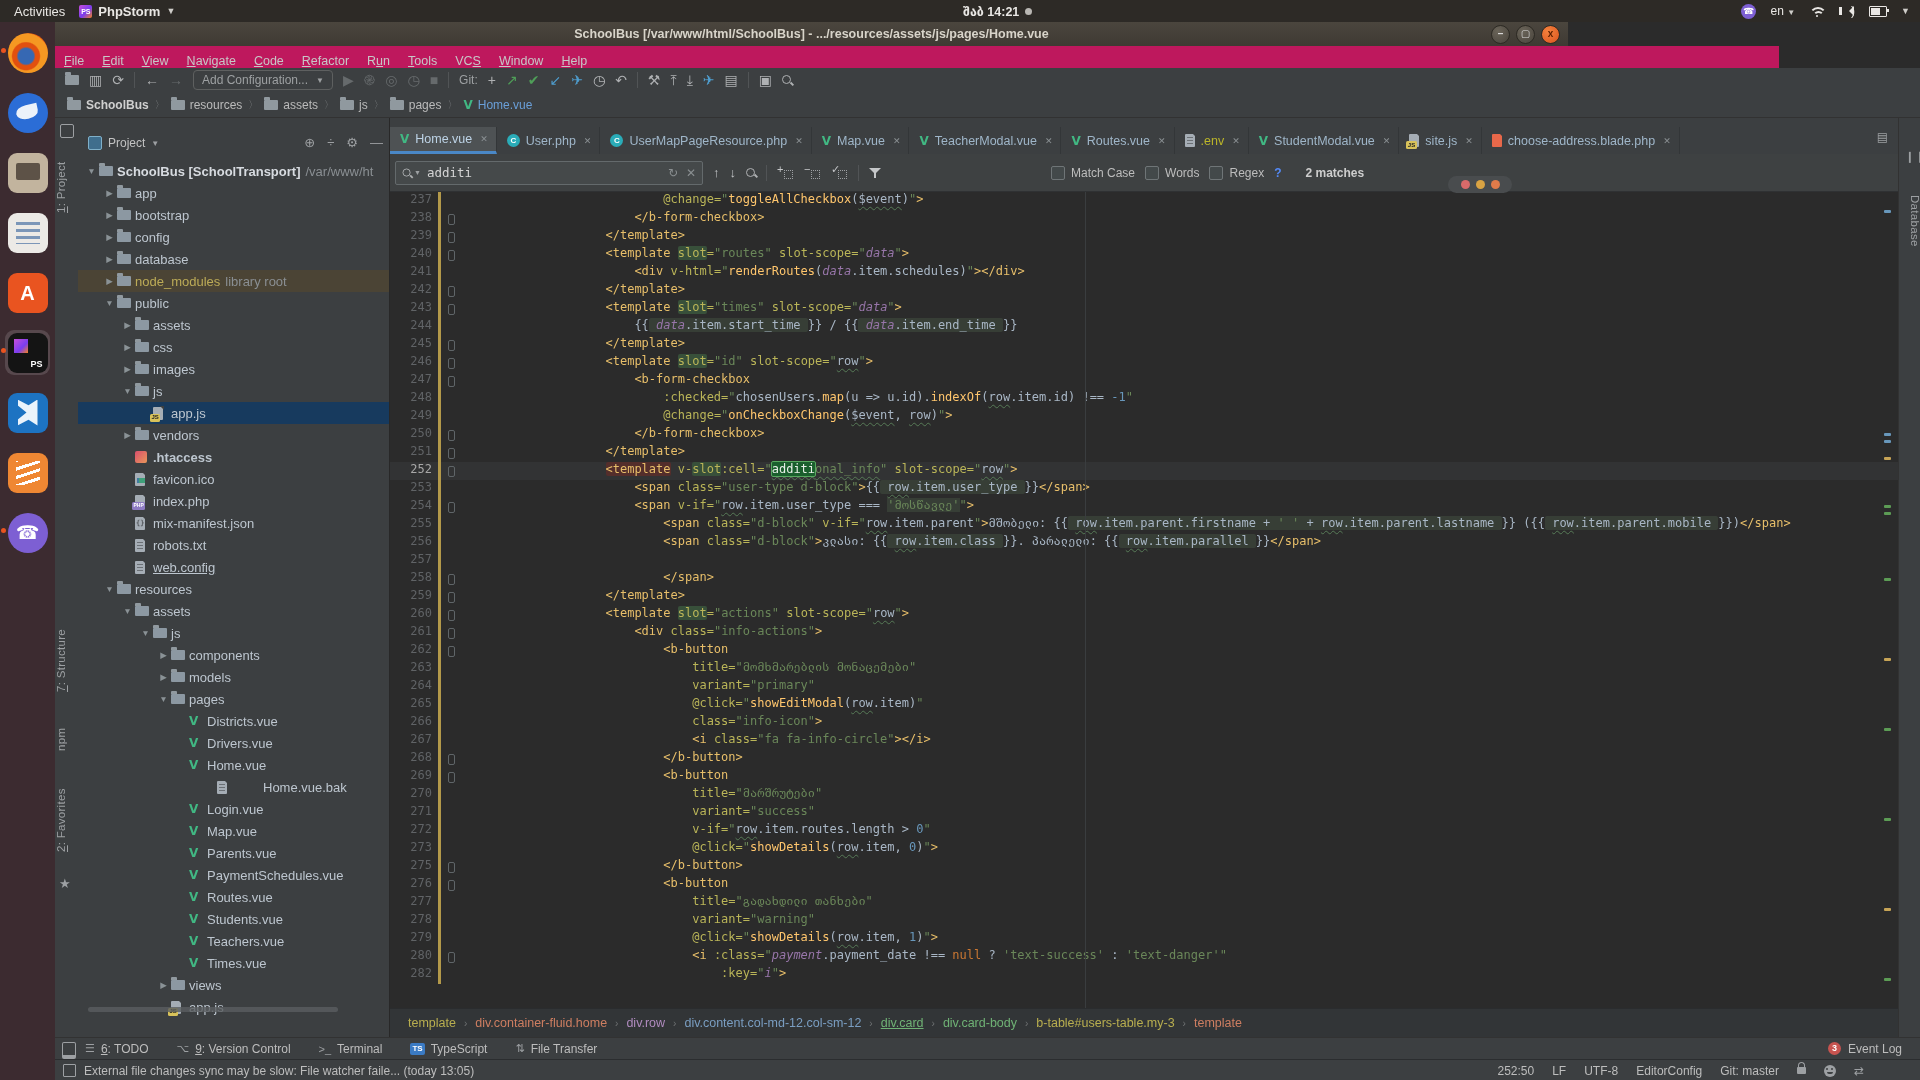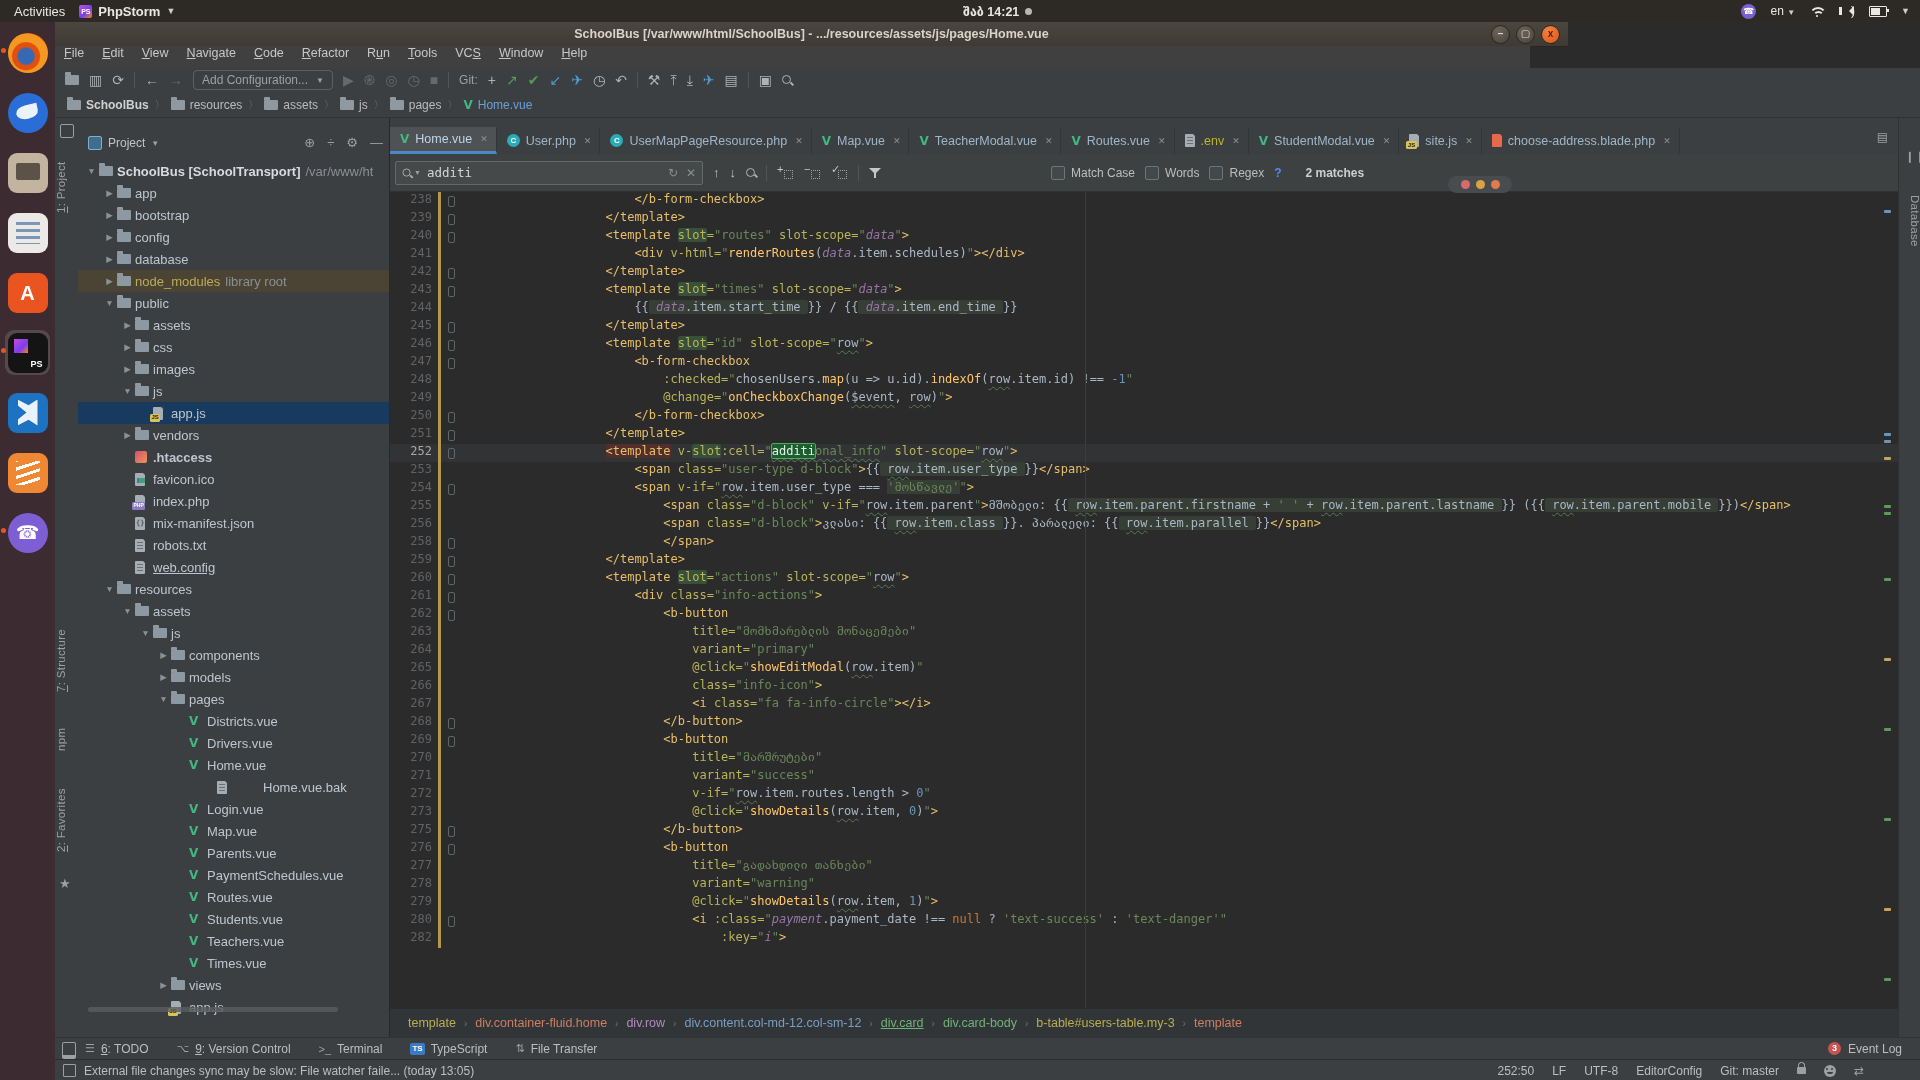--- a/index.html
+++ b/index.html
@@ -56,21 +56,21 @@
       background:repeating-linear-gradient(-18deg,transparent 0 5px,#fff 5px 8px)}
   .dk-viber{border-radius:50%;background:#7d5fd3;color:#fff;font-size:19px;text-align:center;line-height:40px}
 
   
   #titlebar{left:55px;top:22px;width:1513px;height:24px;background:linear-gradient(#4b463e,#3f3a33);border-bottom:1px solid #29261f;
             display:flex;align-items:center;justify-content:center;color:#d8d4ca;font-weight:bold;font-size:12.5px}
   #winbtns{position:absolute;right:8px;top:3px;display:flex;gap:6px}
   .wb{width:17px;height:17px;border-radius:50%;background:radial-gradient(circle at 35% 30%,#6a6459,#49443c);border:1px solid #2c2923;
       color:#ddd;font-size:10px;line-height:16px;text-align:center}
   .wb.close{background:radial-gradient(circle at 35% 30%,#f5823e,#d9541e);color:#5c1f00;font-weight:bold}
-  #menubar{left:55px;top:46px;width:1475px;height:22px;background:#404040;display:flex;align-items:flex-start;color:#c7c7c7}
+  #menubar{left:55px;top:46px;width:1724px;height:22px;background:#be185d;display:flex;align-items:flex-end;color:#c7c7c7}
   .mitem{padding:0 9px;font-size:12.5px}
   .mitem u{text-decoration:underline}
   #toolbar{left:55px;top:68px;width:1865px;height:24px;background:#3c3f41;display:flex;align-items:center;gap:10px;padding-left:10px;box-sizing:border-box}
   .tbi{color:#afb1b3;font-size:14px;line-height:14px}
   .tbi.green{color:#4f9e58}.tbi.blue{color:#4f9ecf}.tbi.dis{color:#666a6c}
   .tbsep{width:1px;height:16px;background:#515456}
   #runconfig{border:1px solid #5e6060;border-radius:4px;color:#9da0a2;padding:2px 8px;display:flex;gap:8px;align-items:center;font-size:12px}
   .folderico{position:relative;width:14px;height:10px;background:#90999f;border-radius:1px;display:inline-block}
   .folderico::before{content:"";position:absolute;top:-3px;left:0;width:6px;height:3px;background:#90999f;border-radius:1px 1px 0 0}
   .magico{position:relative;width:10px;height:10px;display:inline-block}
@@ -762,20 +762,26 @@
       <span class="chk">
           <span class="box"></span>
           <span>Regex</span>
         </span>
       <span id="qhelp">?</span>
       <span id="smatches">2 matches</span>
     </div>
 
     <div id="codearea">
         <div class="cl">
+          <span class="g-num">237</span>
+          <span class="g-bar"></span>
+          <span class="g-fold"></span>
+          <span class="code">                            <span class="tk-attr">@change</span><span class="tk-attr">=</span><span class="tk-str">"</span><span class="tk-plain"><span class="tk-func">toggleAllCheckbox</span>(<span class="tk-wavy">$event</span>)</span><span class="tk-str">"</span><span class="tk-tag">&gt;</span></span>
+        </div>
+        <div class="cl">
           <span class="g-num">238</span>
           <span class="g-bar"></span>
           <span class="g-fold">
             <i></i>
           </span>
           <span class="code"><span class="tk-plain">                        </span><span class="tk-tag">&lt;/b-form-checkbox</span><span class="tk-tag">&gt;</span></span>
         </div>
         <div class="cl">
           <span class="g-num">239</span>
           <span class="g-bar"></span>
@@ -898,20 +904,26 @@
           <span class="g-num">255</span>
           <span class="g-bar"></span>
           <span class="g-fold"></span>
           <span class="code"><span class="tk-plain">                            </span><span class="tk-tag">&lt;span</span> <span class="tk-attr">class</span><span class="tk-attr">=</span><span class="tk-str">"</span><span class="tk-str">d-block</span><span class="tk-str">"</span> <span class="tk-attr">v-if</span><span class="tk-attr">=</span><span class="tk-str">"</span><span class="tk-plain"><span class="tk-wavy">row</span>.item.parent</span><span class="tk-str">"</span><span class="tk-tag">&gt;</span><span class="tk-plain">მშობელი: </span><span class="tk-plain">{{</span><span class="interp"><span class="tk-plain"> <span class="tk-wavy">row</span>.item.parent.firstname + <span class="tk-str">' '</span> + <span class="tk-wavy">row</span>.item.parent.lastname </span></span><span class="tk-plain">}}</span><span class="tk-plain"> (</span><span class="tk-plain">{{</span><span class="interp"><span class="tk-plain"> <span class="tk-wavy">row</span>.item.parent.mobile </span></span><span class="tk-plain">}}</span><span class="tk-plain">)</span><span class="tk-tag">&lt;/span</span><span class="tk-tag">&gt;</span></span>
         </div>
         <div class="cl">
           <span class="g-num">256</span>
           <span class="g-bar"></span>
           <span class="g-fold"></span>
           <span class="code"><span class="tk-plain">                            </span><span class="tk-tag">&lt;span</span> <span class="tk-attr">class</span><span class="tk-attr">=</span><span class="tk-str">"</span><span class="tk-str">d-block</span><span class="tk-str">"</span><span class="tk-tag">&gt;</span><span class="tk-plain">კლასი: </span><span class="tk-plain">{{</span><span class="interp"><span class="tk-plain"> <span class="tk-wavy">row</span>.item.class </span></span><span class="tk-plain">}}</span><span class="tk-plain">. პარალელი: </span><span class="tk-plain">{{</span><span class="interp"><span class="tk-plain"> <span class="tk-wavy">row</span>.item.parallel </span></span><span class="tk-plain">}}</span><span class="tk-tag">&lt;/span</span><span class="tk-tag">&gt;</span></span>
+        </div>
+        <div class="cl">
+          <span class="g-num">257</span>
+          <span class="g-bar"></span>
+          <span class="g-fold"></span>
+          <span class="code"></span>
         </div>
         <div class="cl">
           <span class="g-num">258</span>
           <span class="g-bar"></span>
           <span class="g-fold">
             <i></i>
           </span>
           <span class="code"><span class="tk-plain">                            </span><span class="tk-tag">&lt;/span</span><span class="tk-tag">&gt;</span></span>
         </div>
         <div class="cl">

